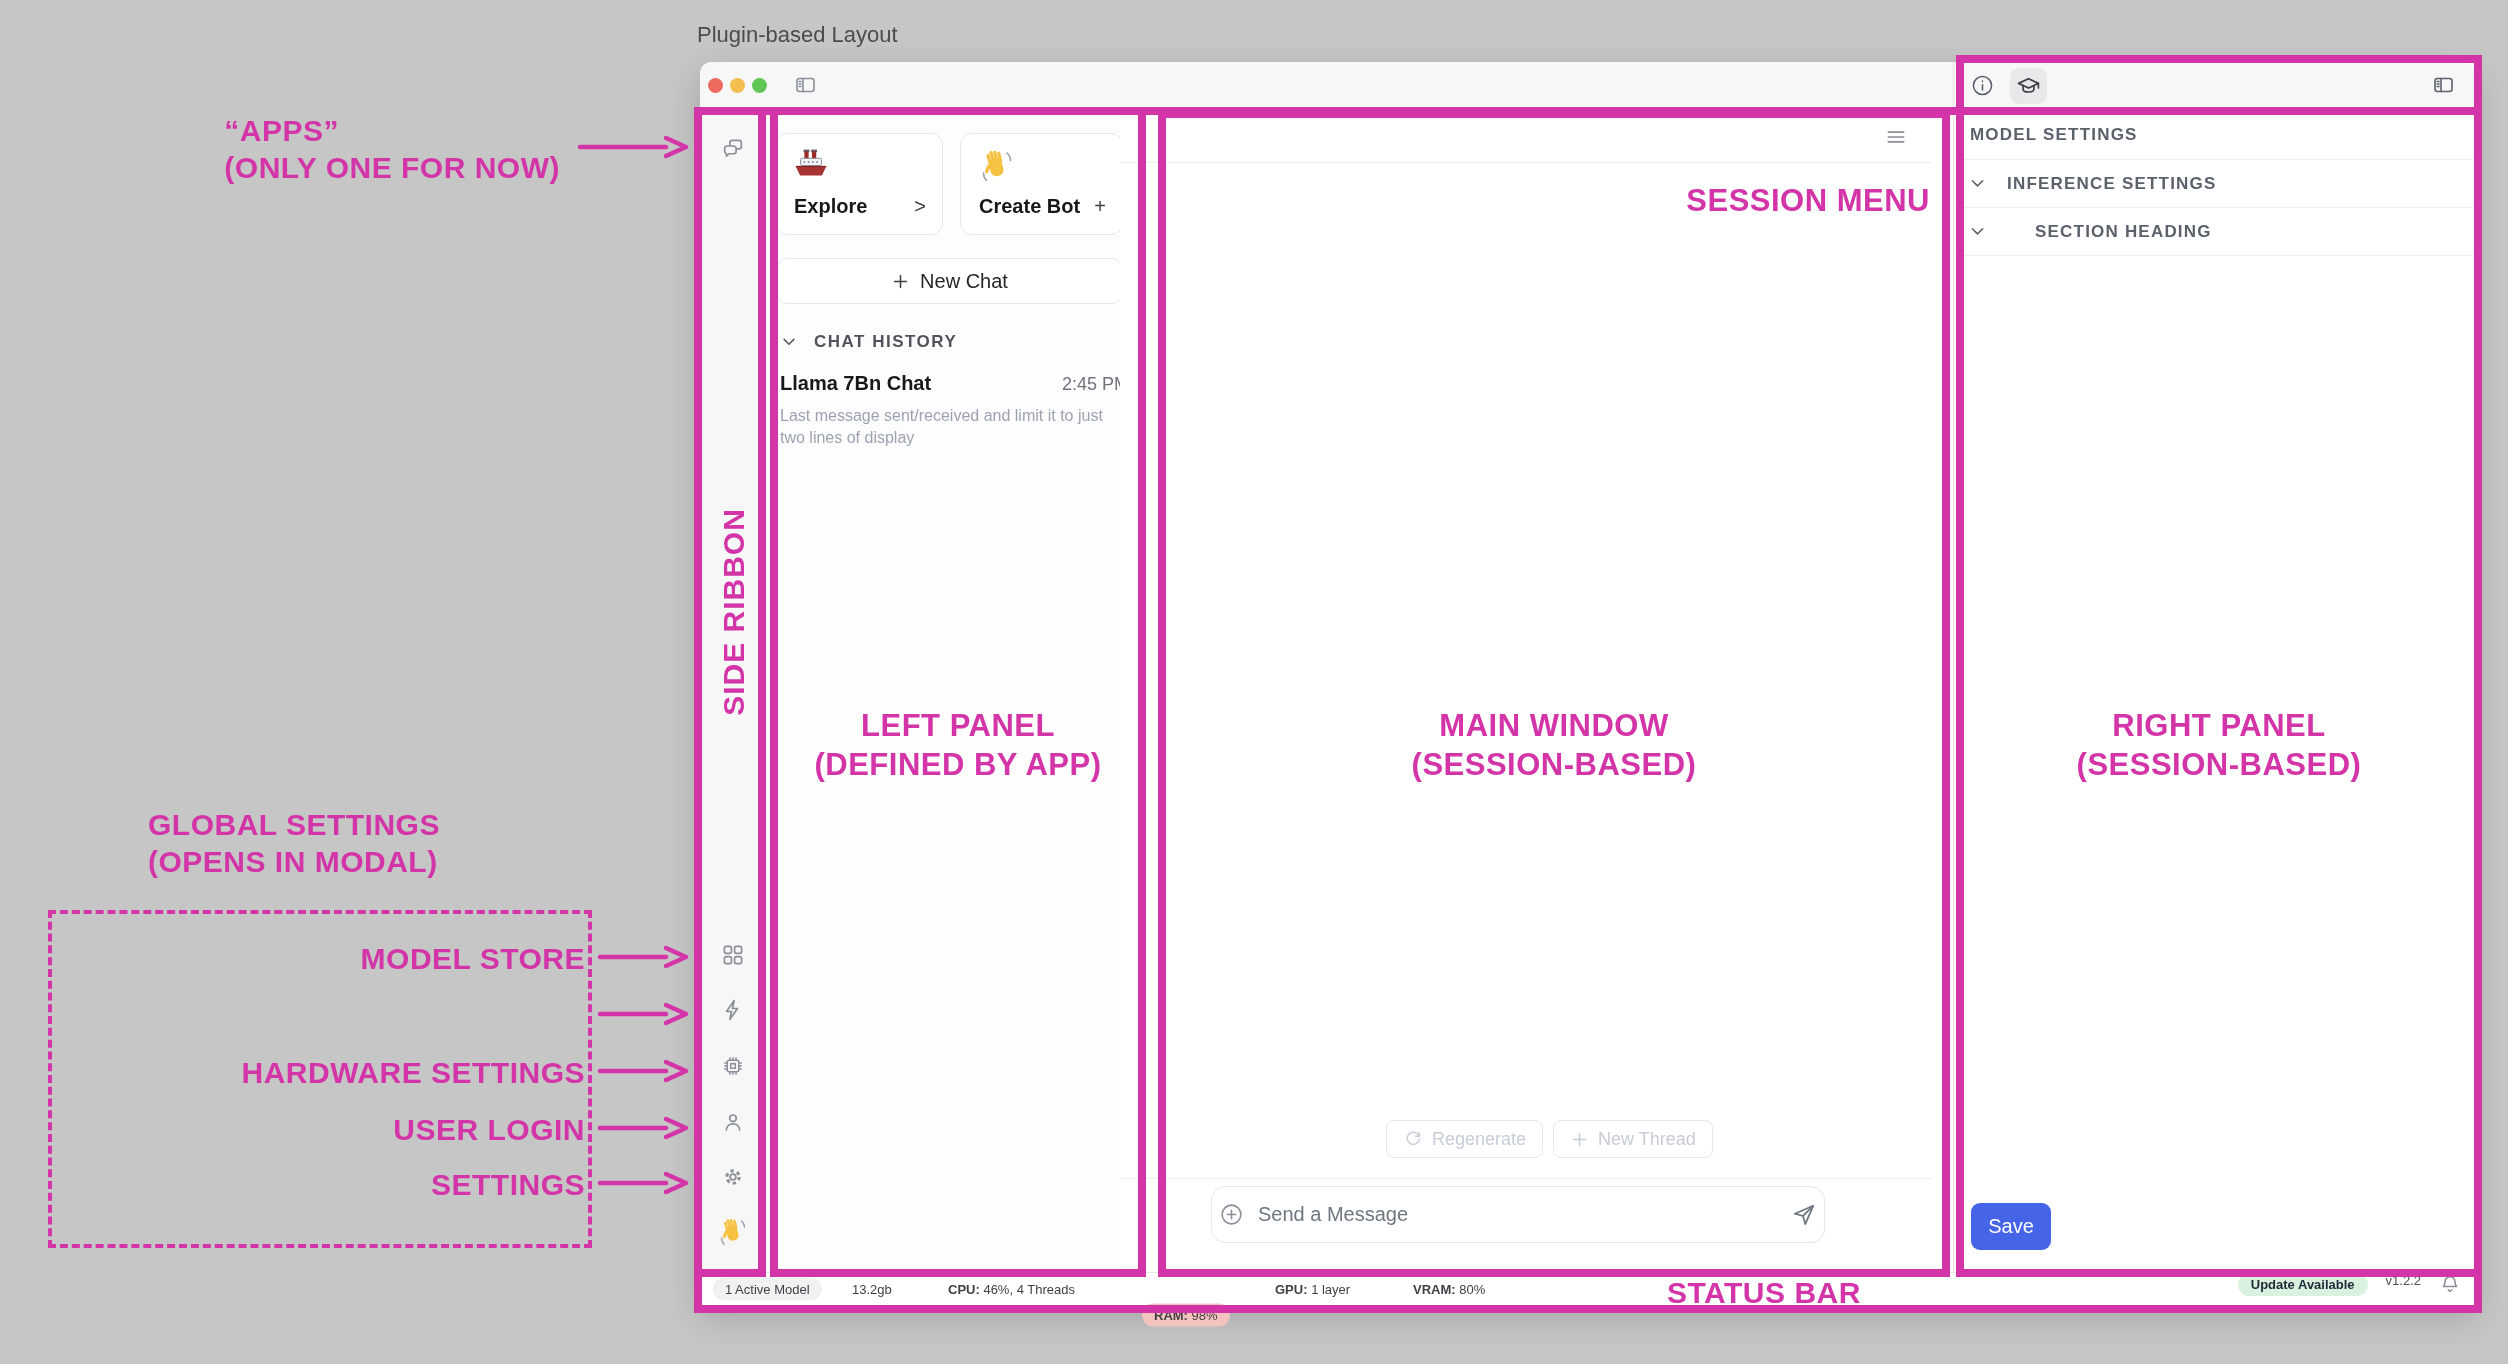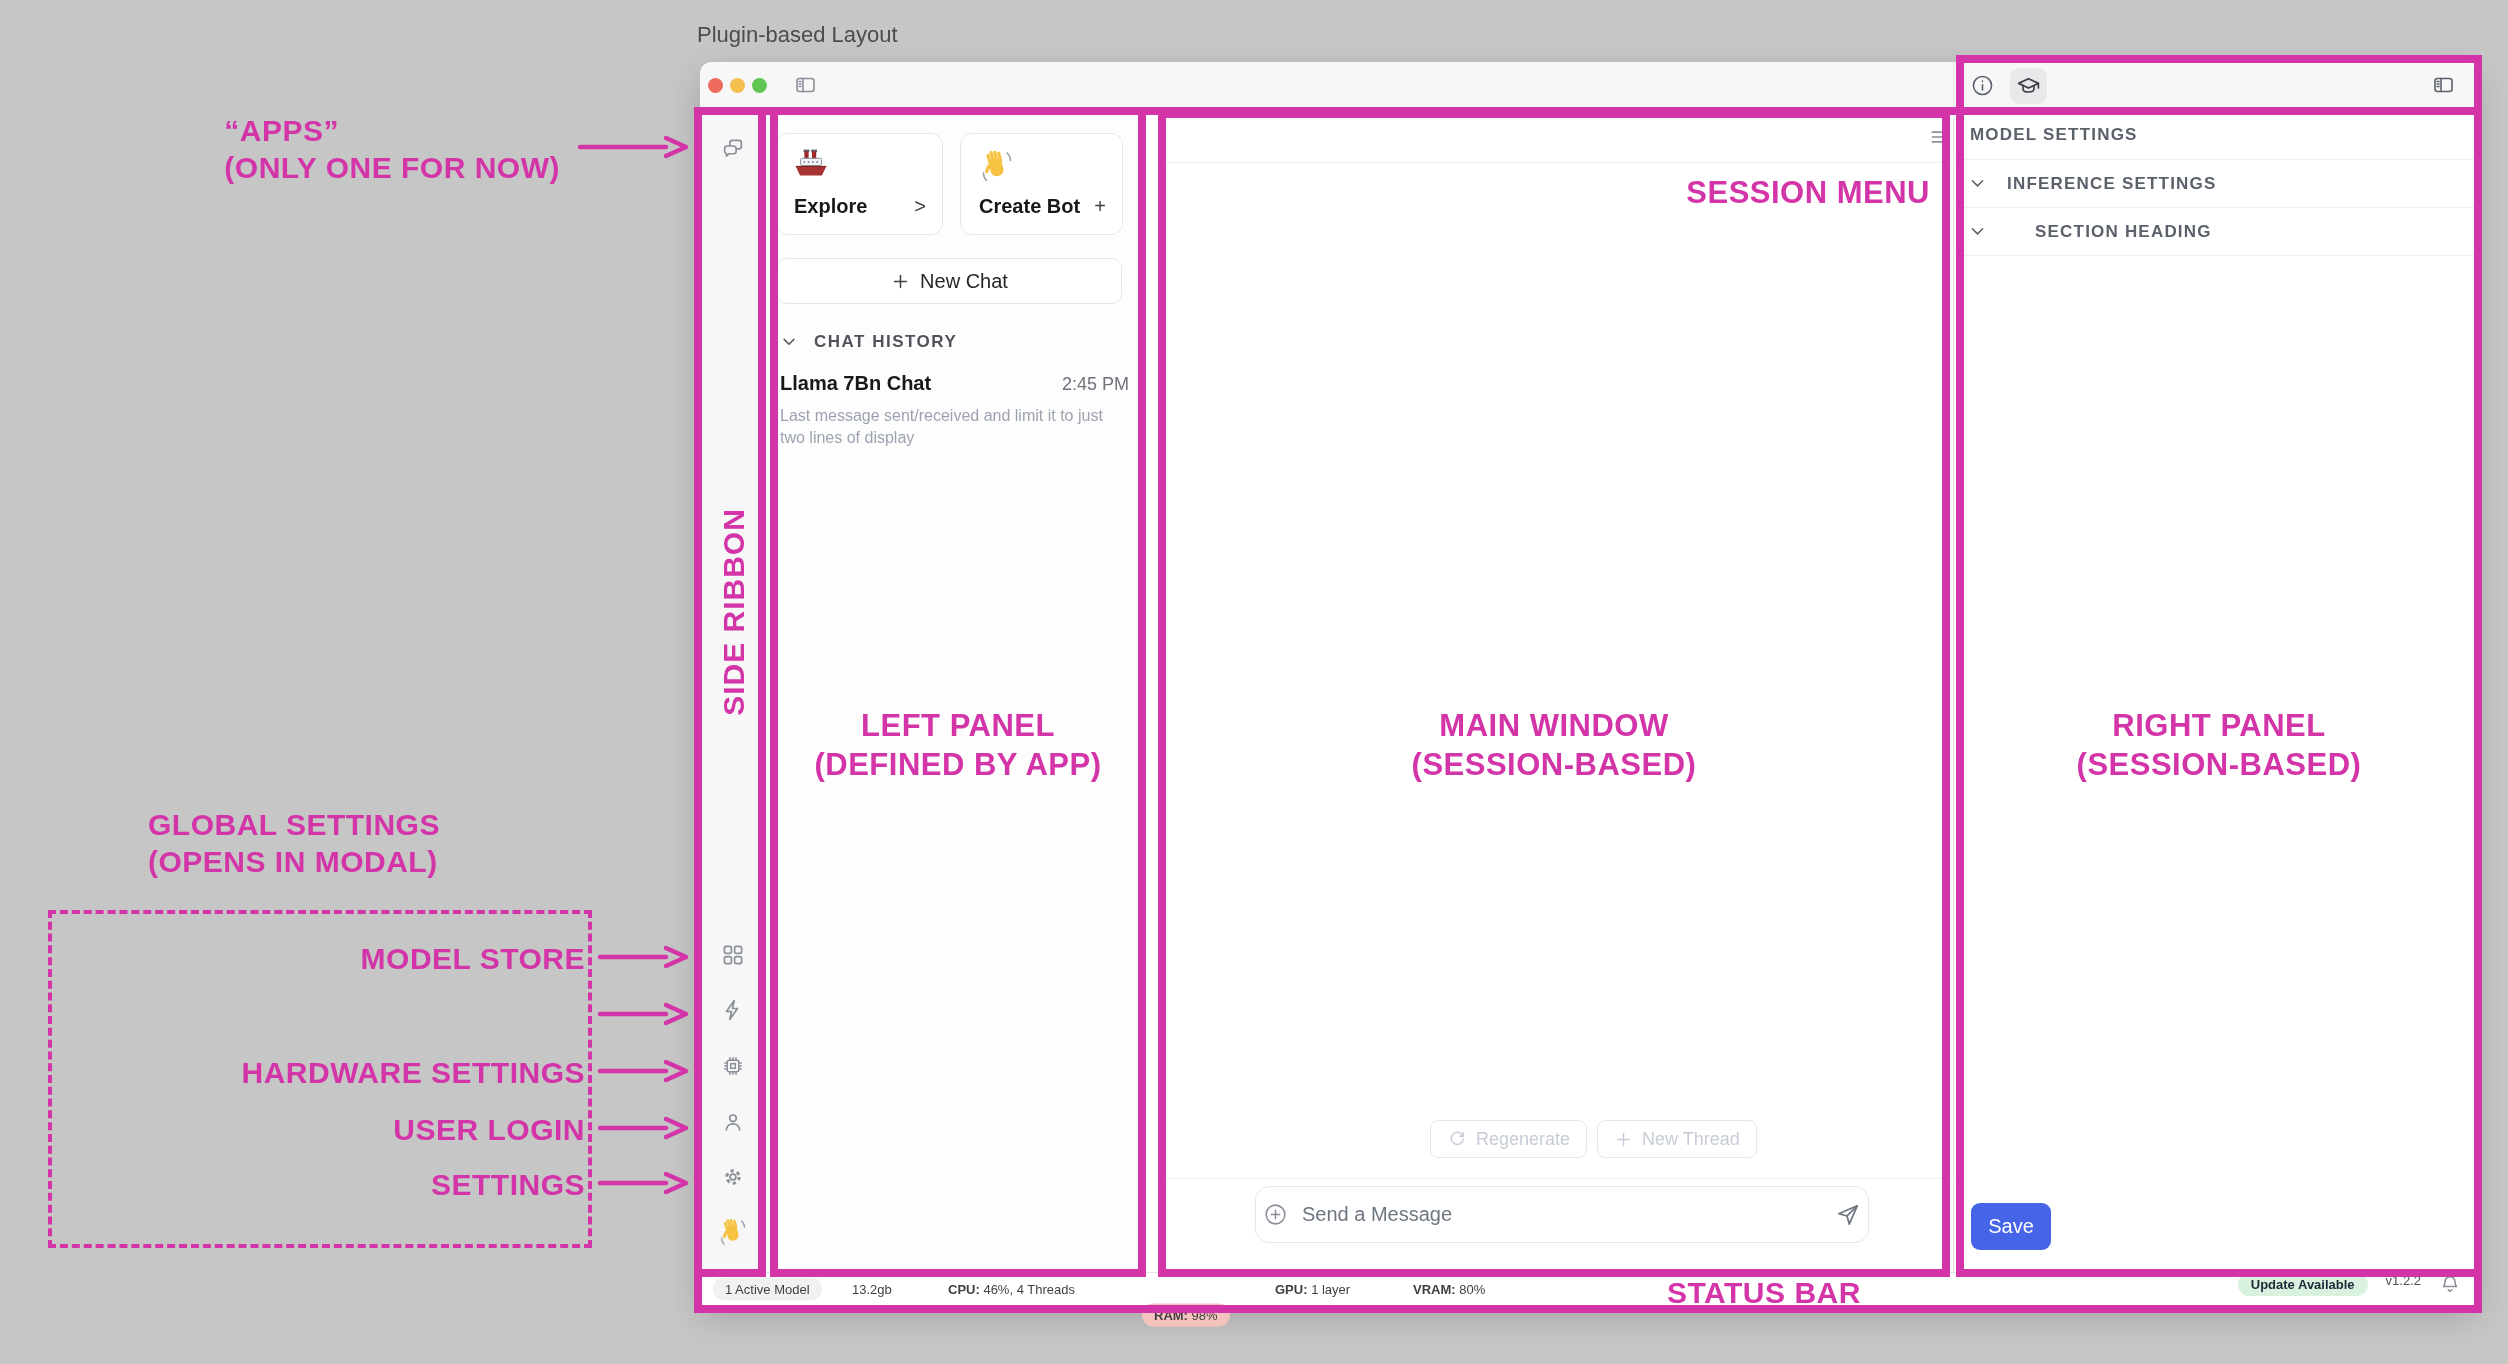--- a/index.html
+++ b/index.html
@@ -44,21 +44,21 @@
   .new-chat{position:absolute;left:11px;top:148px;width:345px;height:46px;background:#fff;border:1px solid #E4E7EC;border-radius:10px;display:flex;align-items:center;justify-content:center;gap:10px;font-size:20px;color:#27272A;cursor:pointer;}
   .history-head{position:absolute;left:14px;top:222px;display:flex;align-items:center;gap:16px;cursor:pointer;}
   .history-head .hh-label{font-size:17px;font-weight:700;letter-spacing:1.5px;color:var(--ink2);}
   .chat-item{position:absolute;left:0;top:262px;width:375px;cursor:pointer;}
   .chat-item .ci-row{display:flex;justify-content:space-between;align-items:baseline;padding:0 12px 0 14px;}
   .chat-item .ci-title{font-size:20px;font-weight:600;color:var(--ink);}
   .chat-item .ci-time{font-size:18px;color:#71717A;}
   .chat-item .ci-preview{padding:10px 14px 0;font-size:16px;line-height:22px;color:var(--ink3);}
 
   
-  .main-area{position:absolute;left:464px;top:48px;width:811px;height:1162px;background:#fff;}
+  .main-area{position:absolute;left:420px;top:48px;width:811px;height:1162px;background:#fff;}
   .m-header{position:absolute;left:0;top:0;width:100%;height:53px;border-bottom:1px solid #ECEDEF;}
   .hamburger{position:absolute;right:22px;top:14px;cursor:pointer;line-height:0;}
   .m-buttons{position:absolute;left:266px;top:1010px;display:flex;gap:10px;}
   .ghost-btn{height:38px;display:flex;align-items:center;gap:9px;padding:0 16px;border:1px solid #E4E7EC;border-radius:8px;background:#fff;color:var(--disabled);font-size:18px;cursor:pointer;}
   .m-divider{position:absolute;left:0;top:1068px;width:100%;border-top:1px solid #EEEFF1;}
   .composer{position:absolute;left:91px;top:1076px;width:614px;height:57px;border:1px solid #E4E7EC;border-radius:14px;background:#fff;display:flex;align-items:center;padding:0 7px;gap:14px;}
   .composer-input{flex:1;border:none;outline:none;font-size:20px;color:var(--ink);background:transparent;font-family:"Liberation Sans",sans-serif;}
   .composer-input::placeholder{color:#6E7680;opacity:1;}
 
   
@@ -402,17 +402,17 @@
   </div>
 
   <div class="ann ann-big" style="left:1554px;top:706px;">
     <span>MAIN WINDOW</span><br><span>(SESSION-BASED)</span>
   </div>
 
   <div class="ann ann-big" style="left:2219px;top:706px;">
     <span>RIGHT PANEL</span><br><span>(SESSION-BASED)</span>
   </div>
 
-  <div class="ann" style="right:578px;top:175px;font-size:31px;">SESSION MENU</div>
+  <div class="ann" style="right:578px;top:183px;font-size:31px;">SESSION MENU</div>
 
   <div class="ann" style="left:1667px;top:1276px;font-size:30px;">STATUS BAR</div>
 
 </div>
 
 </body></html>

